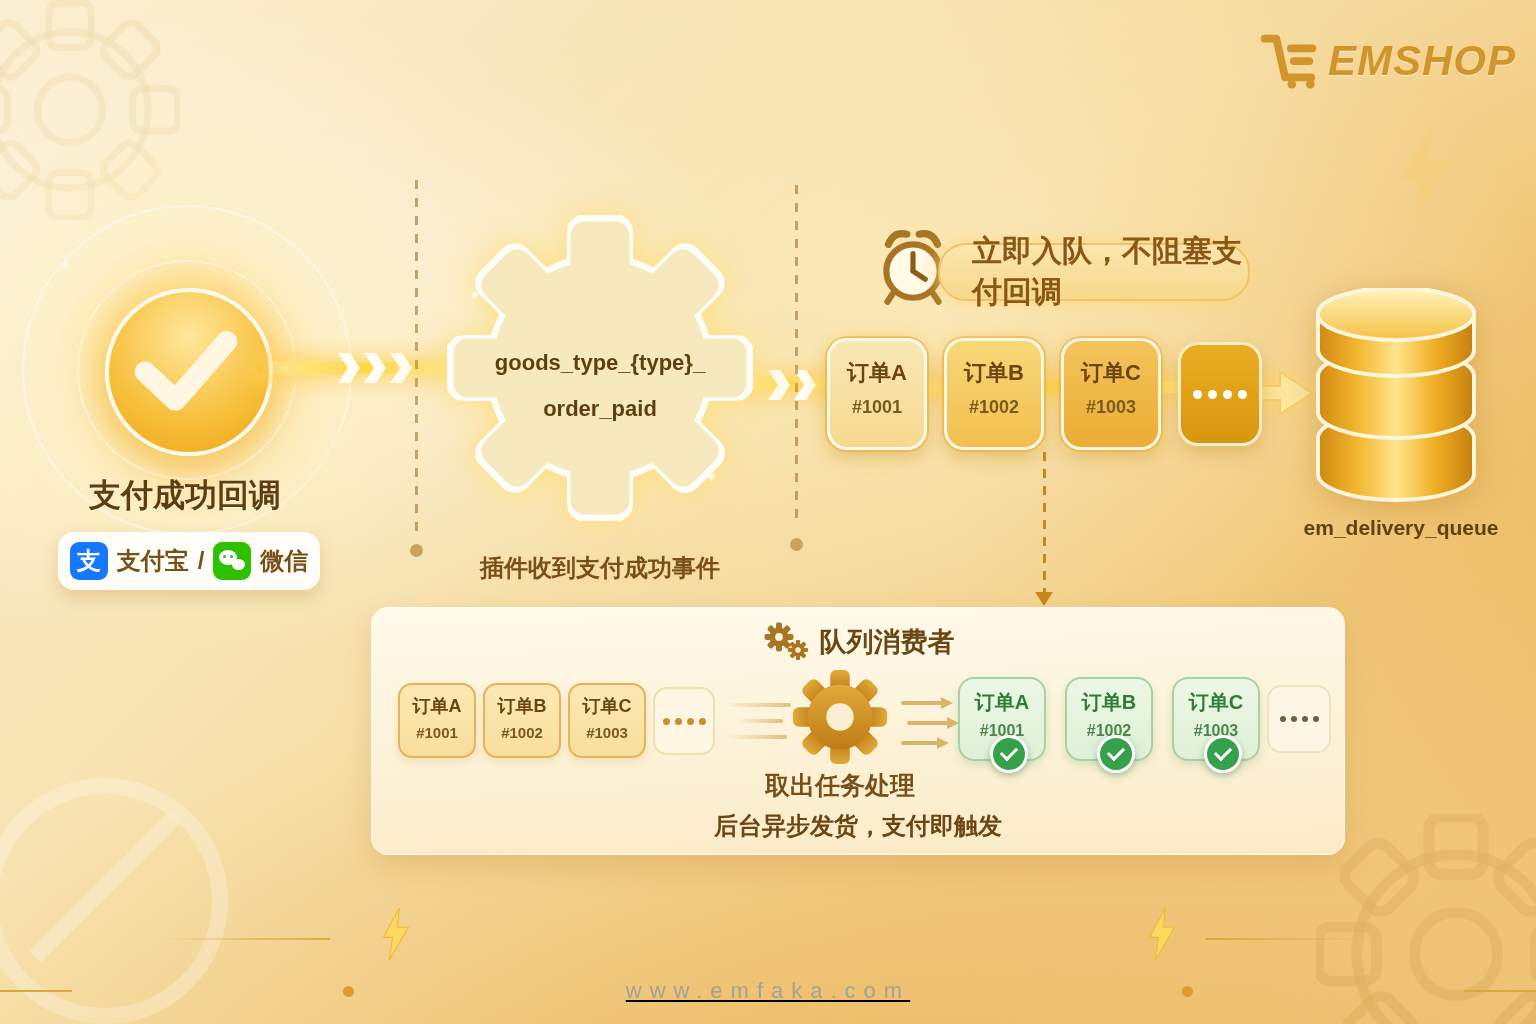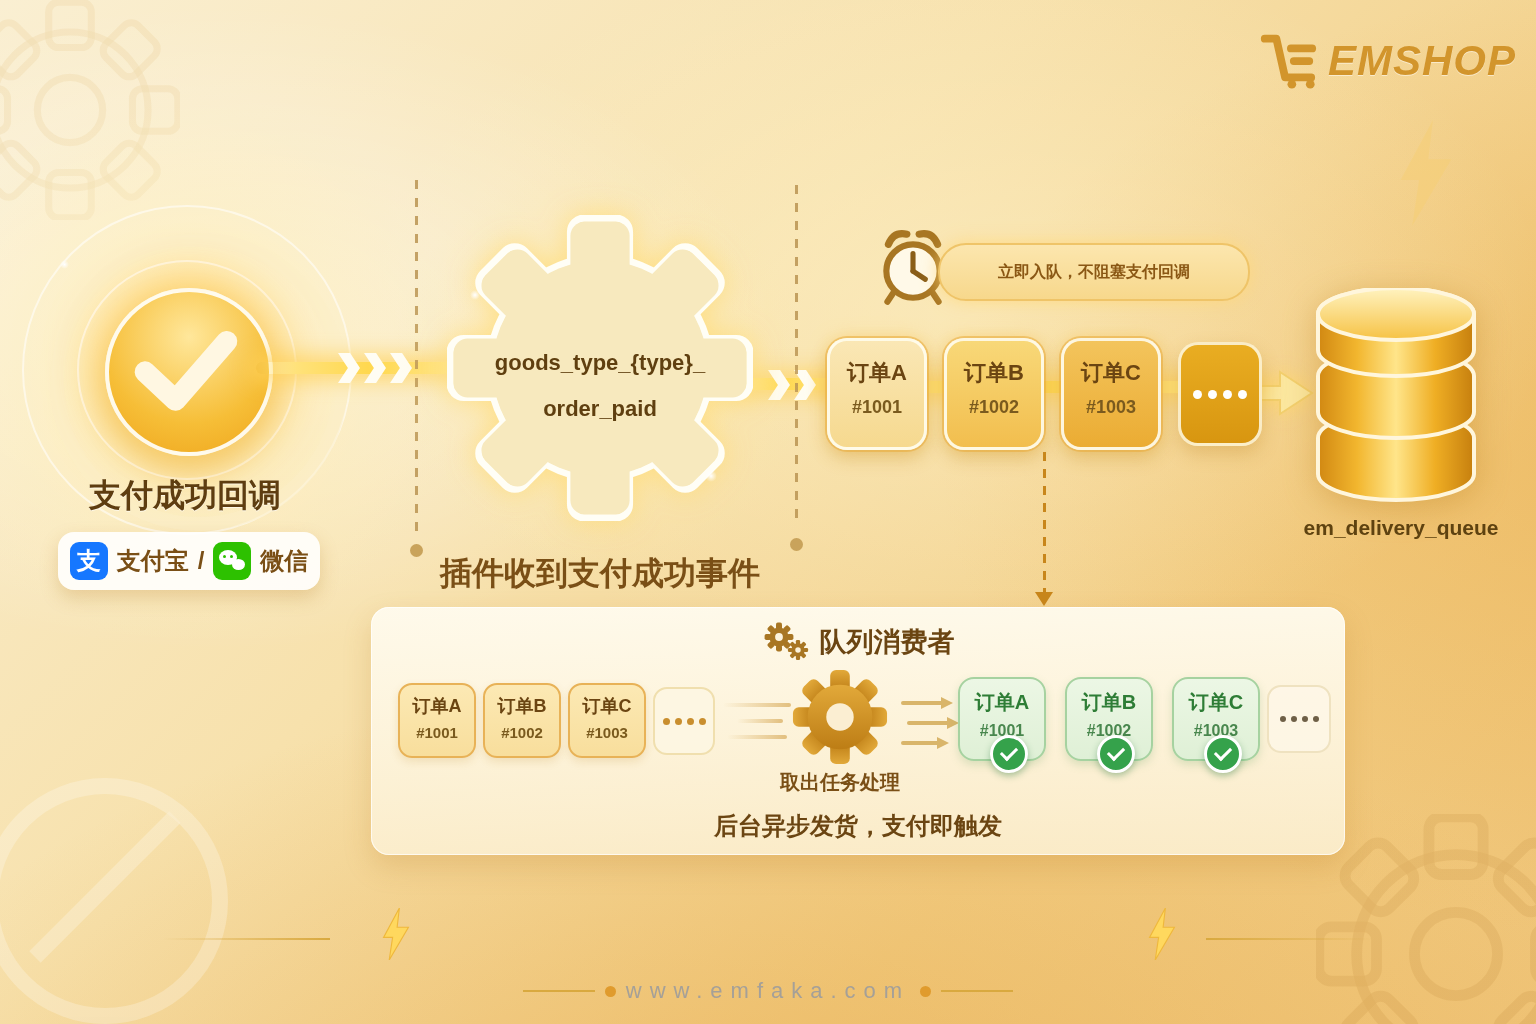--- a/index.html
+++ b/index.html
@@ -44,25 +44,25 @@
   .beam{height:12px;border-radius:6px;background:linear-gradient(90deg,rgba(255,225,130,0),#FFE27A 18%,#FFD84F 50%,#FFE27A 82%,rgba(255,225,130,0));box-shadow:0 0 20px 7px rgba(255,210,90,.75);}
   .chev{width:22px;height:30px;background:#FFFDF4;clip-path:polygon(0 0,55% 0,100% 50%,55% 100%,0 100%,45% 50%);filter:drop-shadow(0 0 6px rgba(255,200,80,.95));}
   .vdash{width:3px;background:repeating-linear-gradient(180deg,rgba(186,148,82,.85) 0 9px,transparent 9px 18px);}
   .vdot{width:13px;height:13px;border-radius:50%;background:#C9A35B;}
   .down-arrow{width:3px;background:repeating-linear-gradient(180deg,#C8861B 0 9px,transparent 9px 17px);}
   .down-arrow::after{content:"";position:absolute;left:-8px;bottom:-12px;border-left:9px solid transparent;border-right:9px solid transparent;border-top:14px solid #C8861B;}
   
   .glow-gear{left:390px;top:160px;width:420px;height:420px;border-radius:50%;background:radial-gradient(circle,rgba(255,235,170,.6),rgba(255,235,170,0) 70%);}
   .gear-text{left:469px;top:350px;width:262px;text-align:center;color:#5F3F10;font-weight:700;font-size:22px;}
   .gear-text .l2{margin-top:20px;}
-  .gear-caption{left:420px;top:552px;width:360px;text-align:center;font-size:32px;font-weight:700;color:#7A4F16;}
+  .gear-caption{left:420px;top:552px;width:360px;text-align:center;font-size:24px;font-weight:700;color:#7A4F16;}
   
   .bubble{left:938px;top:243px;width:308px;height:54px;border-radius:28px;background:linear-gradient(180deg,#FCE6AE,#F7D88C);
     border:2px solid #EFC468;box-shadow:0 0 18px rgba(255,215,120,.8);display:flex;align-items:center;justify-content:center;}
-  .bubble span{font-size:16px;font-weight:700;color:#8A5714;}
+  .bubble span{font-size:30px;font-weight:700;color:#8A5714;margin-left:32px;}
   
   .qcard{top:338px;width:94px;height:106px;border-radius:20px;text-align:center;z-index:2;
     border:3px solid rgba(255,253,240,.9);box-shadow:0 0 0 2px rgba(233,172,60,.55),0 8px 18px rgba(190,130,30,.3),0 0 18px rgba(255,215,110,.6);}
   .qcard .lb{margin-top:17px;font-size:22px;font-weight:800;color:#6B4512;}
   .qcard .id{margin-top:9px;font-size:18px;font-weight:600;color:#7A5A1E;}
   .qa{background:linear-gradient(180deg,#FAE7B5,#F6D98F);}
   .qb{background:linear-gradient(180deg,#F8D878,#F2BE4E);}
   .qc{background:linear-gradient(180deg,#F3C45C,#EBAC33);}
   .qell{left:1178px;top:342px;width:78px;height:98px;border-radius:20px;background:linear-gradient(180deg,#E9AD22,#D89610);
     border:3px solid rgba(255,250,230,.85);box-shadow:0 8px 18px rgba(190,130,30,.3);display:flex;align-items:center;justify-content:center;gap:6px;z-index:2;}
@@ -75,38 +75,38 @@
   .panel-head{position:absolute;left:0;right:0;top:14px;display:flex;align-items:center;justify-content:center;gap:10px;}
   .panel-title{font-size:27px;font-weight:800;color:#6B4512;}
   .pcard{position:absolute;top:76px;width:74px;height:71px;border-radius:14px;text-align:center;
     background:linear-gradient(180deg,#FCE9B4,#F8DE9C);border:2px solid #E8B257;box-shadow:0 4px 8px rgba(190,140,40,.18);}
   .pcard .lb{margin-top:9px;font-size:18px;font-weight:700;color:#6B4512;}
   .pcard .id{margin-top:6px;font-size:15px;font-weight:600;color:#7A5A1E;}
   .pell{position:absolute;left:282px;top:80px;width:58px;height:64px;border-radius:14px;background:rgba(253,246,226,.9);
     border:2px solid #F0DFAE;display:flex;align-items:center;justify-content:center;gap:5px;}
   .pell i{width:7px;height:7px;border-radius:50%;background:#C98E2E;}
   .sline{position:absolute;height:4px;border-radius:2px;background:linear-gradient(90deg,rgba(226,191,126,0),#E2BF7E);}
-  .proc-label{position:absolute;left:369px;top:162px;width:200px;text-align:center;font-size:20px;font-weight:700;color:#7A4F16;}
+  .proc-label{position:absolute;left:369px;top:162px;width:200px;text-align:center;font-size:25px;font-weight:700;color:#7A4F16;}
   .dcard{position:absolute;top:70px;width:84px;height:80px;border-radius:16px;text-align:center;
     background:linear-gradient(180deg,#ECF7E5,#DFF0D6);border:2px solid #A6D2A0;box-shadow:0 4px 8px rgba(120,170,110,.25);}
   .dcard .lb{margin-top:10px;font-size:20px;font-weight:800;color:#2E7D36;}
   .dcard .id{margin-top:6px;font-size:16px;font-weight:600;color:#49874E;}
   .badge{position:absolute;left:50%;margin-left:-12px;bottom:-14px;width:32px;height:32px;border-radius:50%;
     background:#35A24B;border:3px solid #fff;box-shadow:0 3px 7px rgba(40,120,60,.4);display:flex;align-items:center;justify-content:center;}
   .badge i{display:block;width:13px;height:7px;border-left:3px solid #fff;border-bottom:3px solid #fff;transform:rotate(-45deg);margin-top:-4px;}
   .dell{position:absolute;left:896px;top:78px;width:60px;height:64px;border-radius:14px;background:rgba(253,247,232,.75);
     border:2px solid #EFE2C0;display:flex;align-items:center;justify-content:center;gap:5px;}
   .dell i{width:6px;height:6px;border-radius:50%;background:#6E5F46;}
   .panel-note{position:absolute;left:0;right:0;top:203px;text-align:center;font-size:24px;font-weight:700;color:#6B4512;}
   
   .tagline{left:0;right:0;top:906px;text-align:center;font-size:40px;font-weight:900;color:#CD9122;letter-spacing:14px;text-shadow:0 1px 0 rgba(255,255,255,.5);}
   .tag-line{top:938px;width:168px;height:2px;}
   .tag-line-l{left:162px;background:linear-gradient(90deg,rgba(217,169,63,0),#D9A93F);}
   .tag-line-r{right:162px;background:linear-gradient(270deg,rgba(217,169,63,0),#D9A93F);}
-  .site-row{left:0;right:0;top:978px;display:flex;align-items:center;justify-content:center;gap:10px;}
+  .site-row{left:0;right:0;top:978px;display:flex;align-items:center;justify-content:space-between;gap:10px;text-decoration:underline;}
   .site-line{width:72px;height:2px;background:#D9A93F;}
   .site-dot{width:11px;height:11px;border-radius:50%;background:#E09B2D;}
   .site-text{font-size:22px;letter-spacing:8px;color:#A5A098;}
   .spark{border-radius:50%;background:radial-gradient(circle,#fff,rgba(255,255,255,0) 70%);}
 </style>
 </head>
 <body>
 
 <div class="stage">
 

